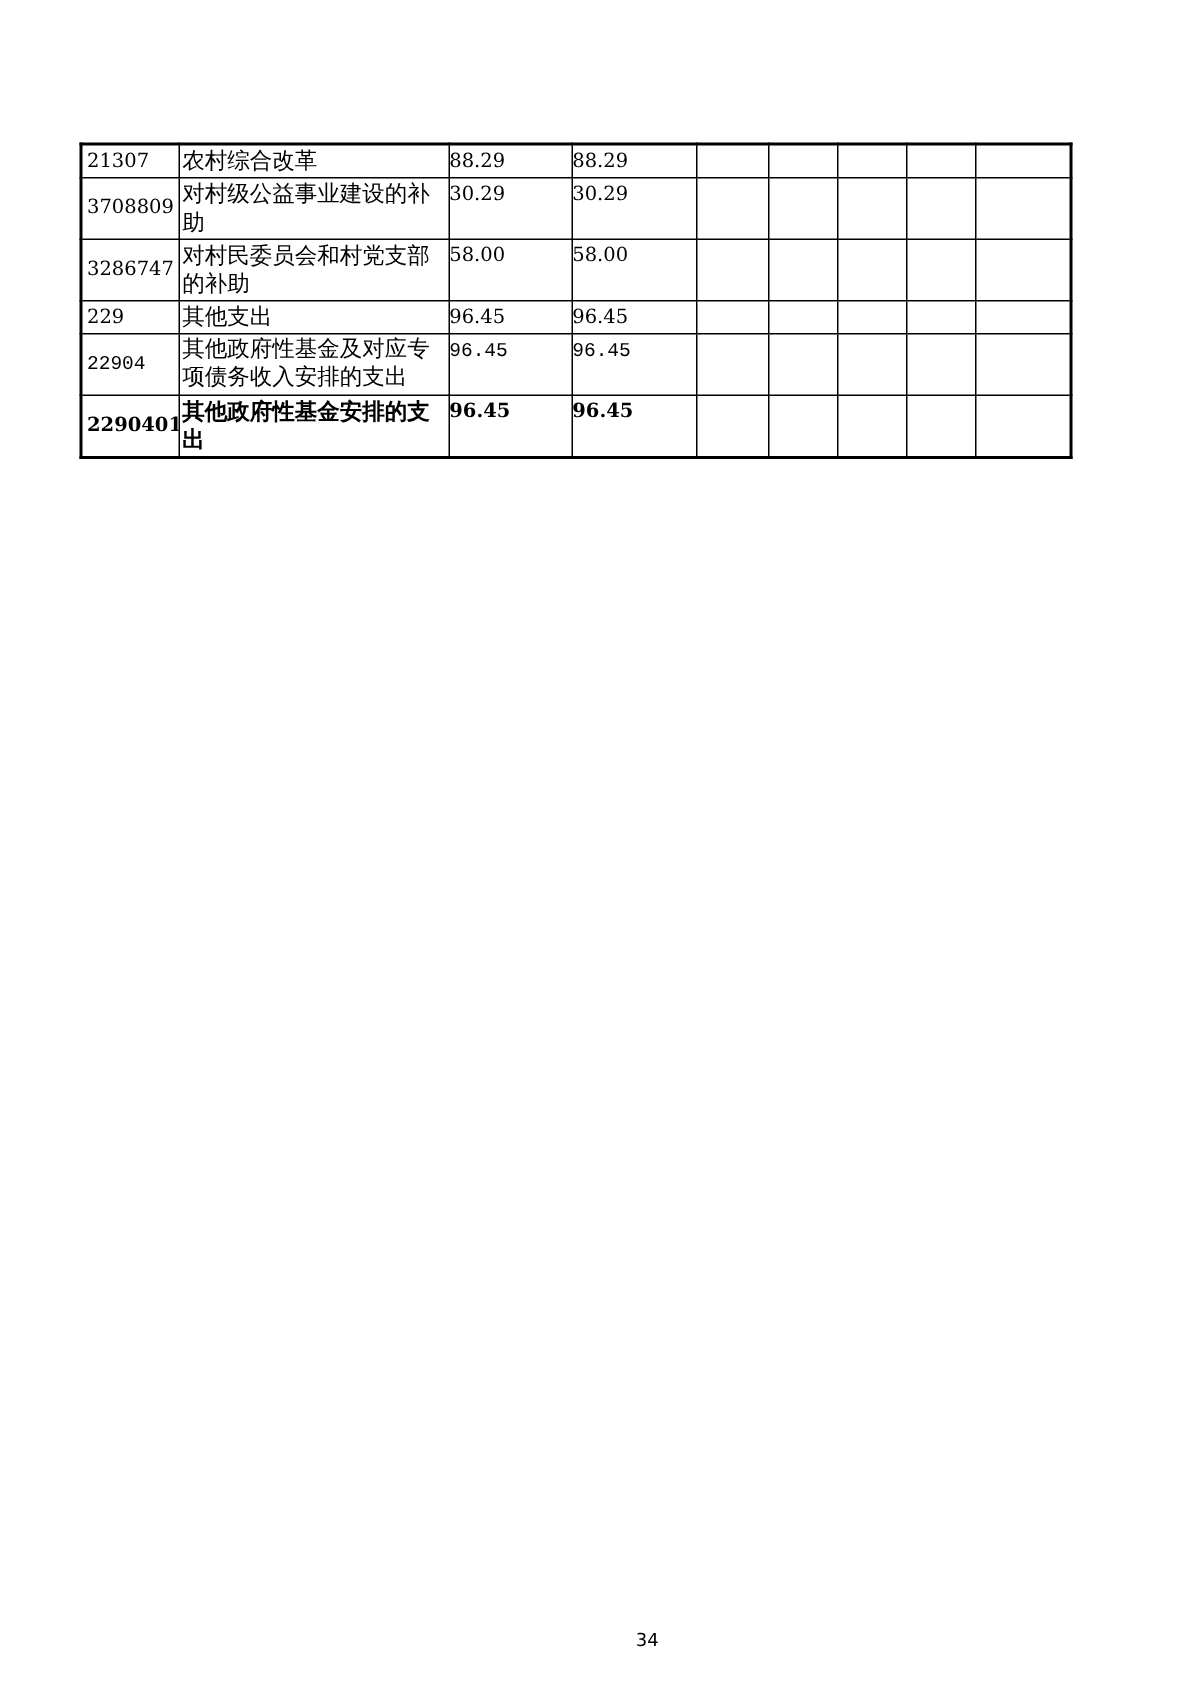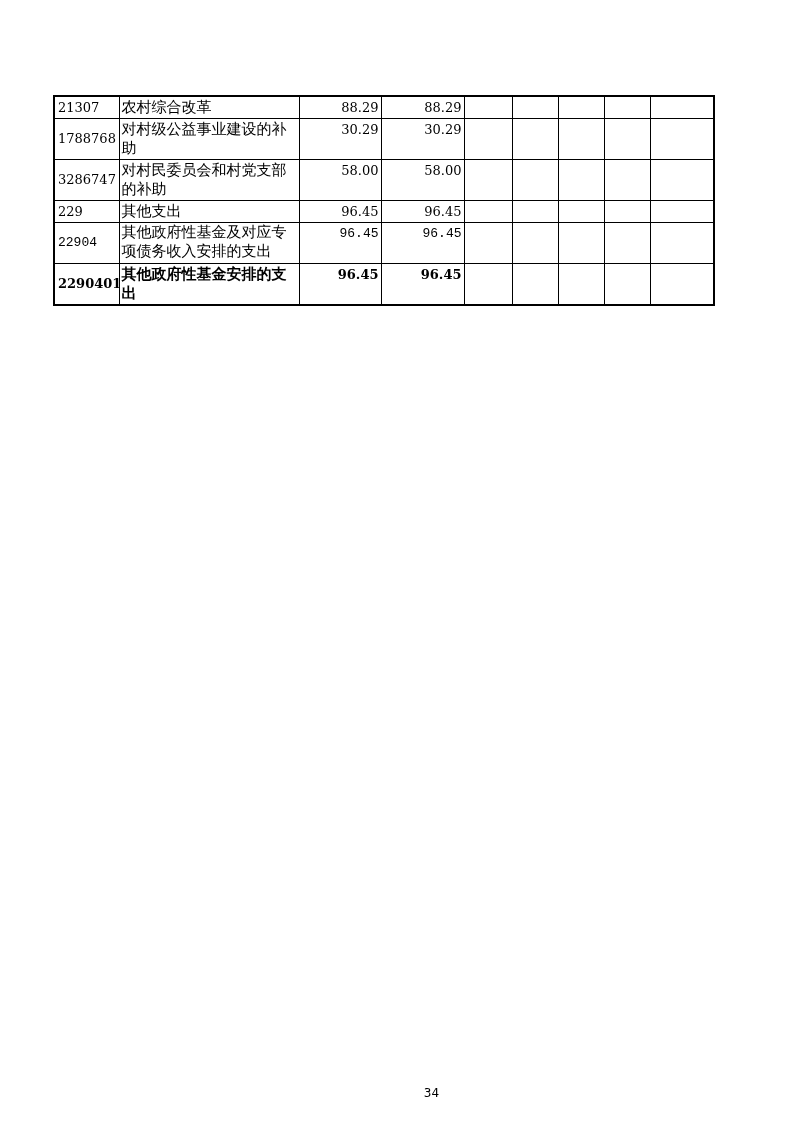--- a/index.html
+++ b/index.html
@@ -42,21 +42,20 @@
     font-size: 15px;
     line-height: 19px;
     padding: 1px 2px;
     vertical-align: middle;
     text-align: left;
     word-break: break-all;
   }
   td.amt {
     font-size: 13px;
     line-height: 17px;
-    text-align: right;
     vertical-align: top;
     padding: 2px 2px 0 0;
     white-space: nowrap;
   }
   tr.rh-a { height: 22px; }
   tr.rh-b { height: 41px; }
   tr.rh-c { height: 39px; }
   tr.rh-d { height: 21px; }
   tr.rh-e { height: 41px; font-family: Liberation Mono, monospace; }
   tr.rh-f { height: 37px; font-weight: bold; }
@@ -101,21 +100,21 @@
           <td class="name">农村综合改革</td>
           <td class="amt">88.29</td>
           <td class="amt">88.29</td>
           <td class="empty"></td>
           <td class="empty"></td>
           <td class="empty"></td>
           <td class="empty"></td>
           <td class="empty"></td>
         </tr>
         <tr class="rh-b">
-          <td class="code">1788768</td>
+          <td class="code">3708809</td>
           <td class="name">对村级公益事业建设的补助</td>
           <td class="amt">30.29</td>
           <td class="amt">30.29</td>
           <td class="empty"></td>
           <td class="empty"></td>
           <td class="empty"></td>
           <td class="empty"></td>
           <td class="empty"></td>
         </tr>
         <tr class="rh-c">

